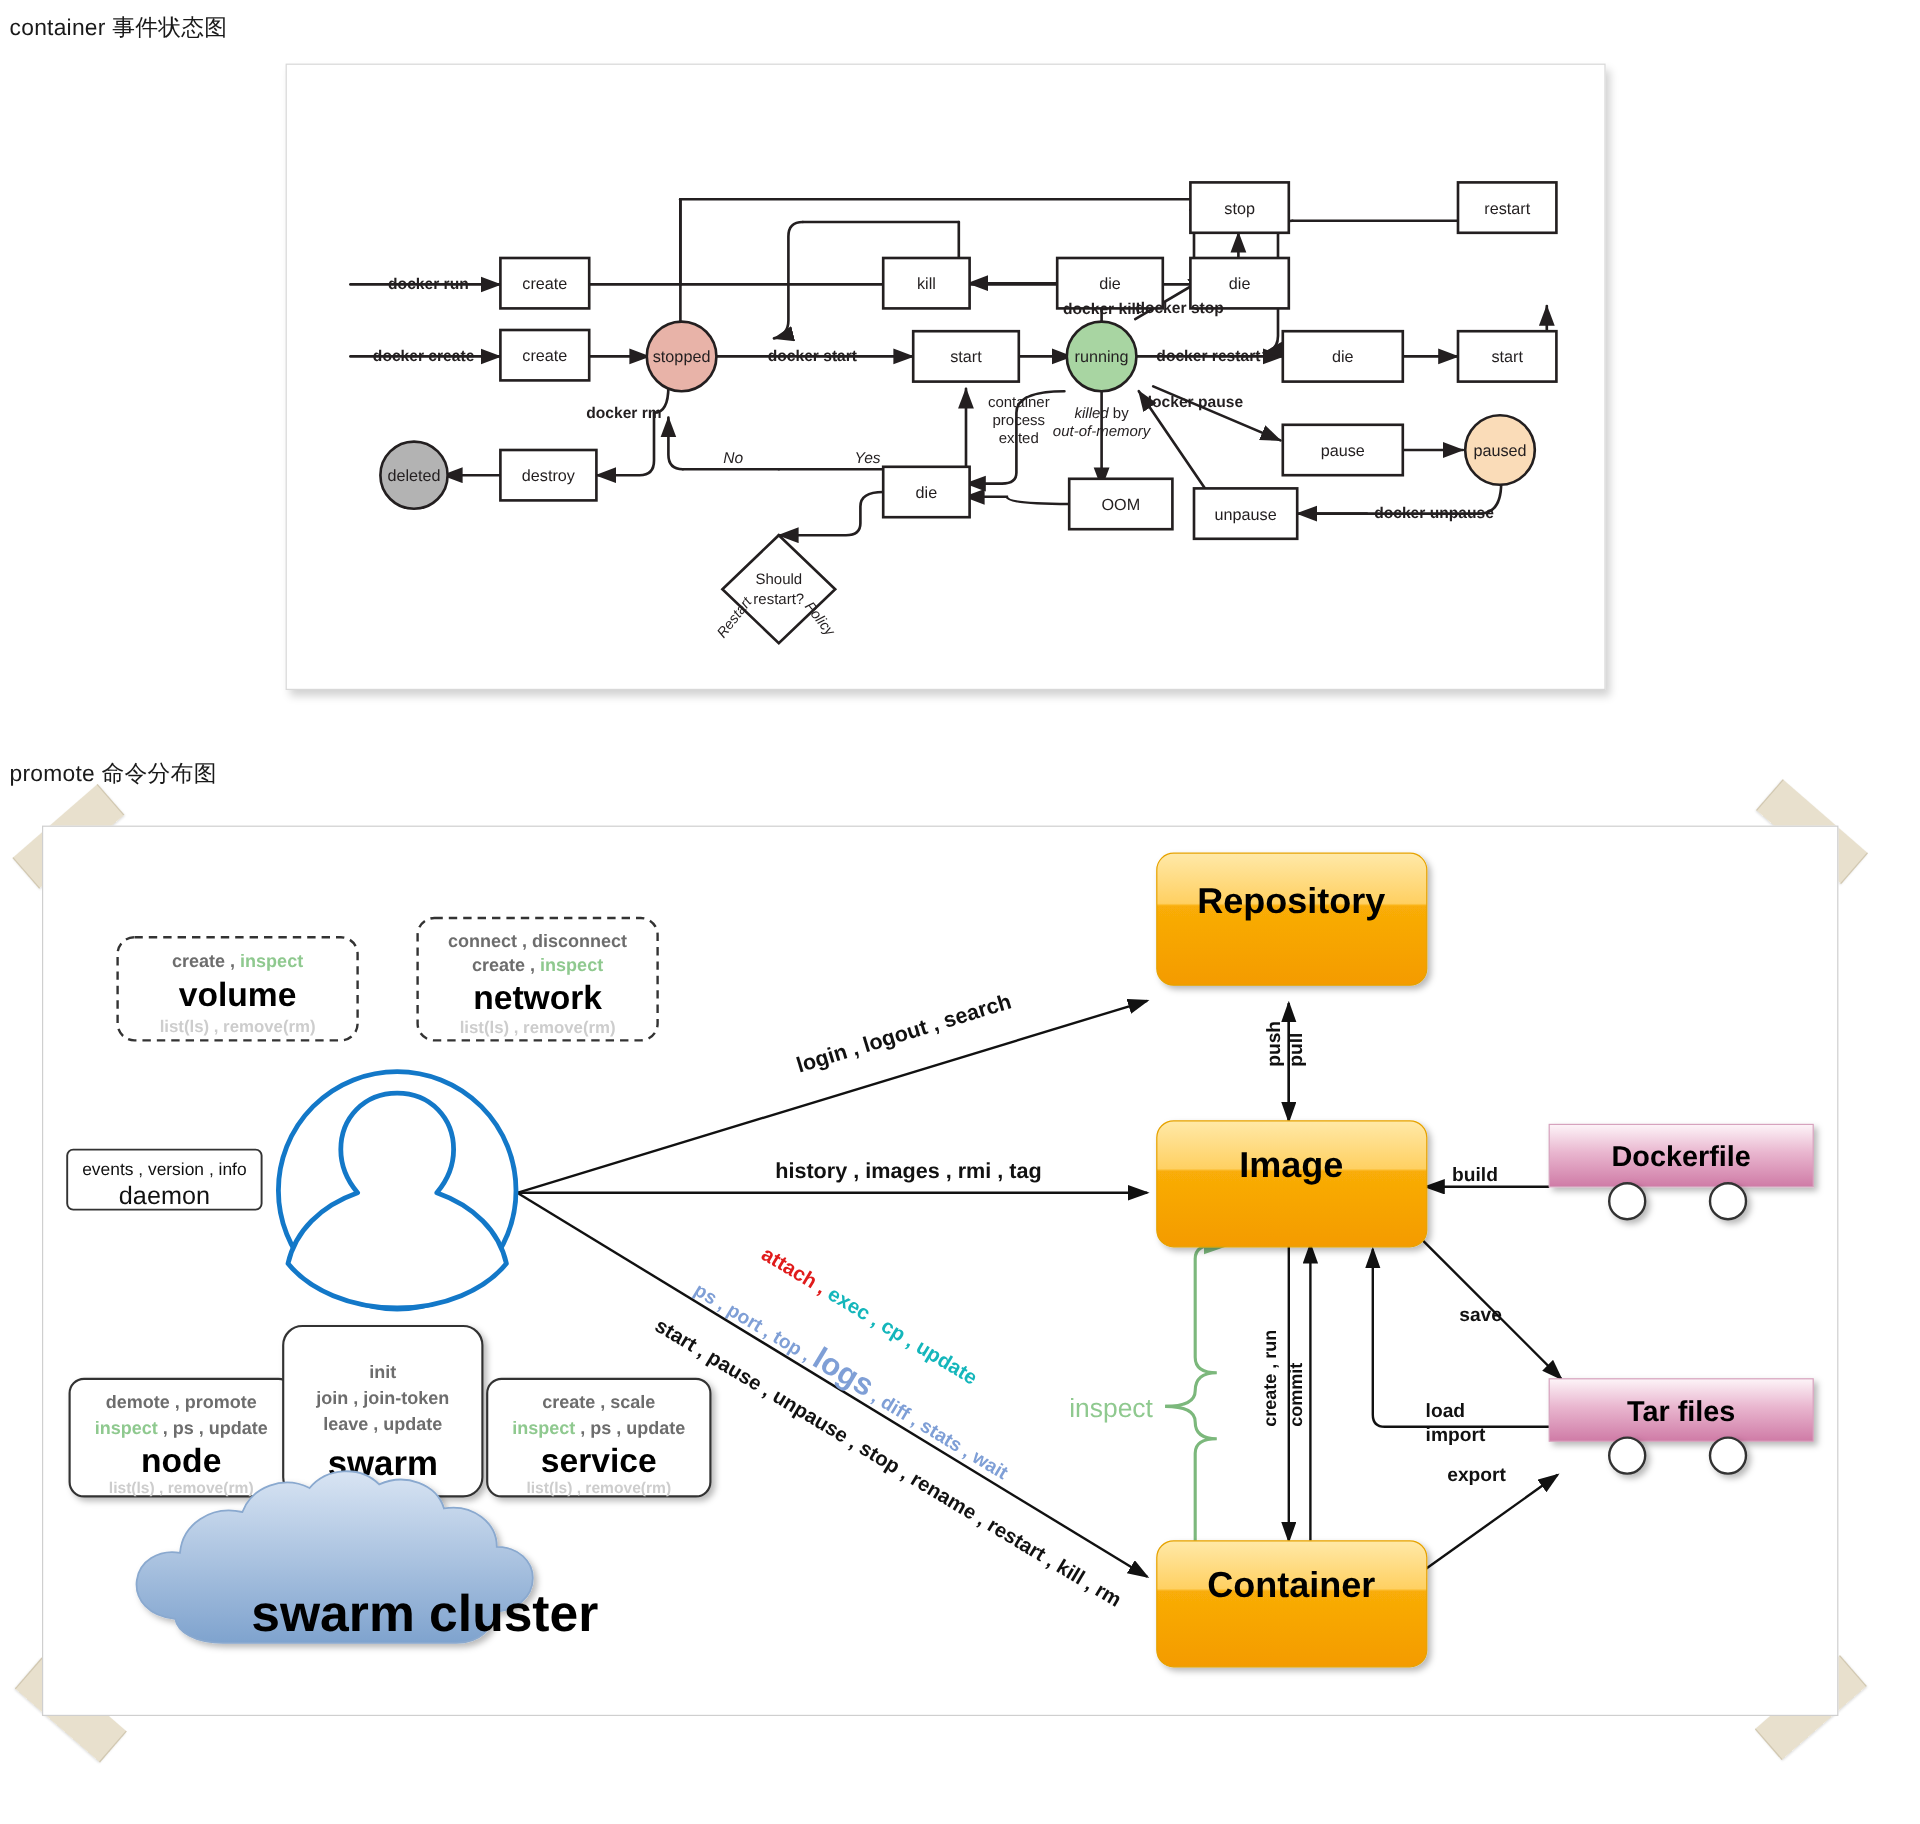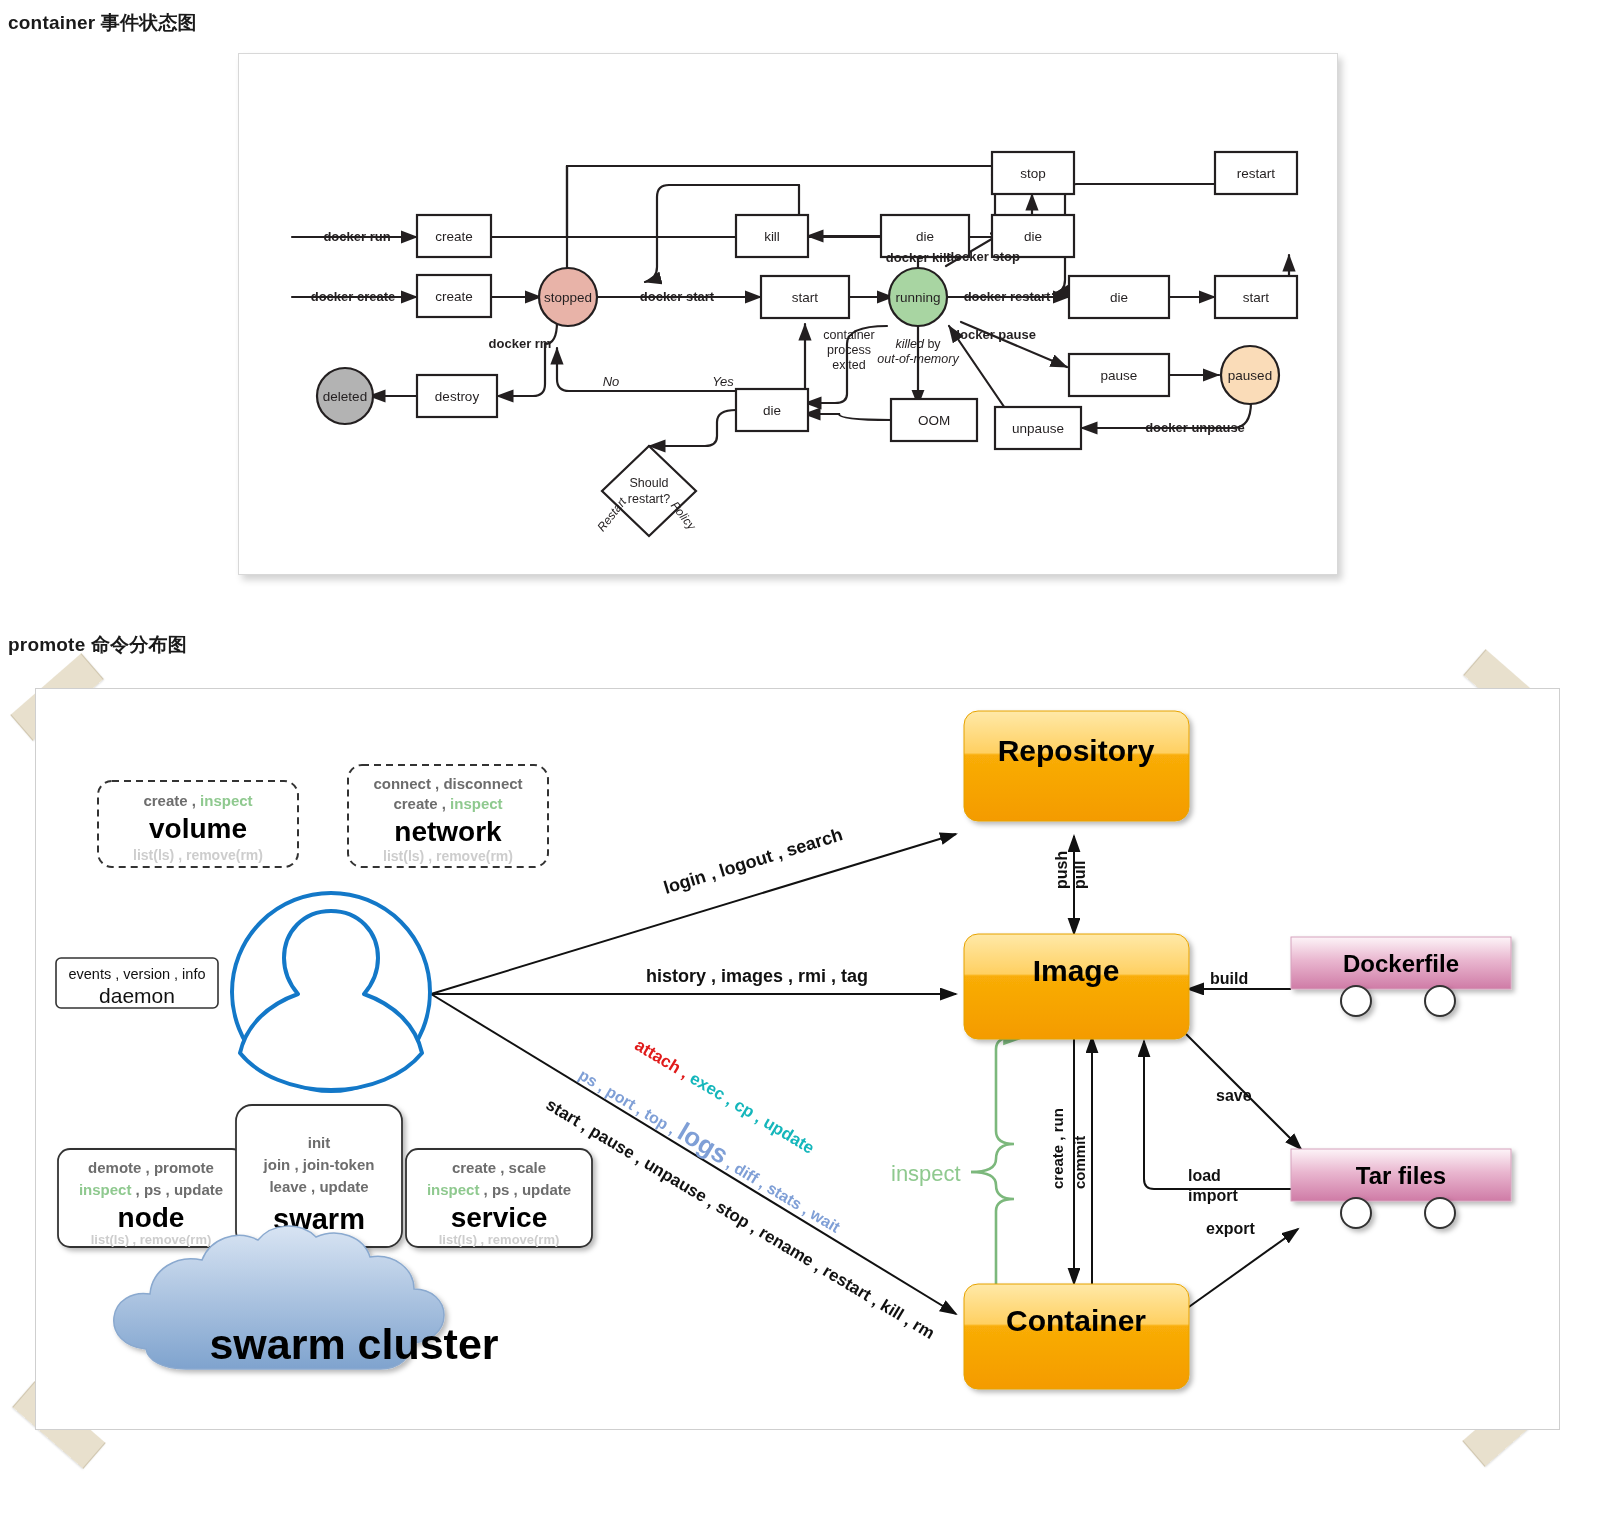--- a/index.html
+++ b/index.html
@@ -9,21 +9,21 @@
   }
   body {
     width: 1600px;
     height: 1520px;
     font-family: "Liberation Sans", sans-serif;
     position: relative;
     overflow: hidden;
   }
   .section-title {
     font-size: 19px;
-    font-weight: bold;
+    font-weight: normal;
     color: #1a1a1a;
     position: absolute;
     letter-spacing: 0.2px;
   }
   #title-1 { left: 8px; top: 10px; }
   #title-2 { left: 8px; top: 632px; }
 
   
   #state-panel {
     position: absolute;
@@ -39,21 +39,20 @@
 
   
   #cmd-panel {
     position: absolute;
     left: 35px;
     top: 688px;
     width: 1495px;
     height: 740px;
     background: #ffffff;
     border: 1px solid #cfcfcf;
-    padding-left: 28px;
   }
   #cmd-svg { position: absolute; left: 0; top: 0; }
 
   .tape {
     position: absolute;
     width: 92px;
     height: 34px;
     background: rgba(228,219,196,0.85);
     border-left: 1px solid rgba(200,190,165,0.7);
     border-right: 1px solid rgba(200,190,165,0.7);

